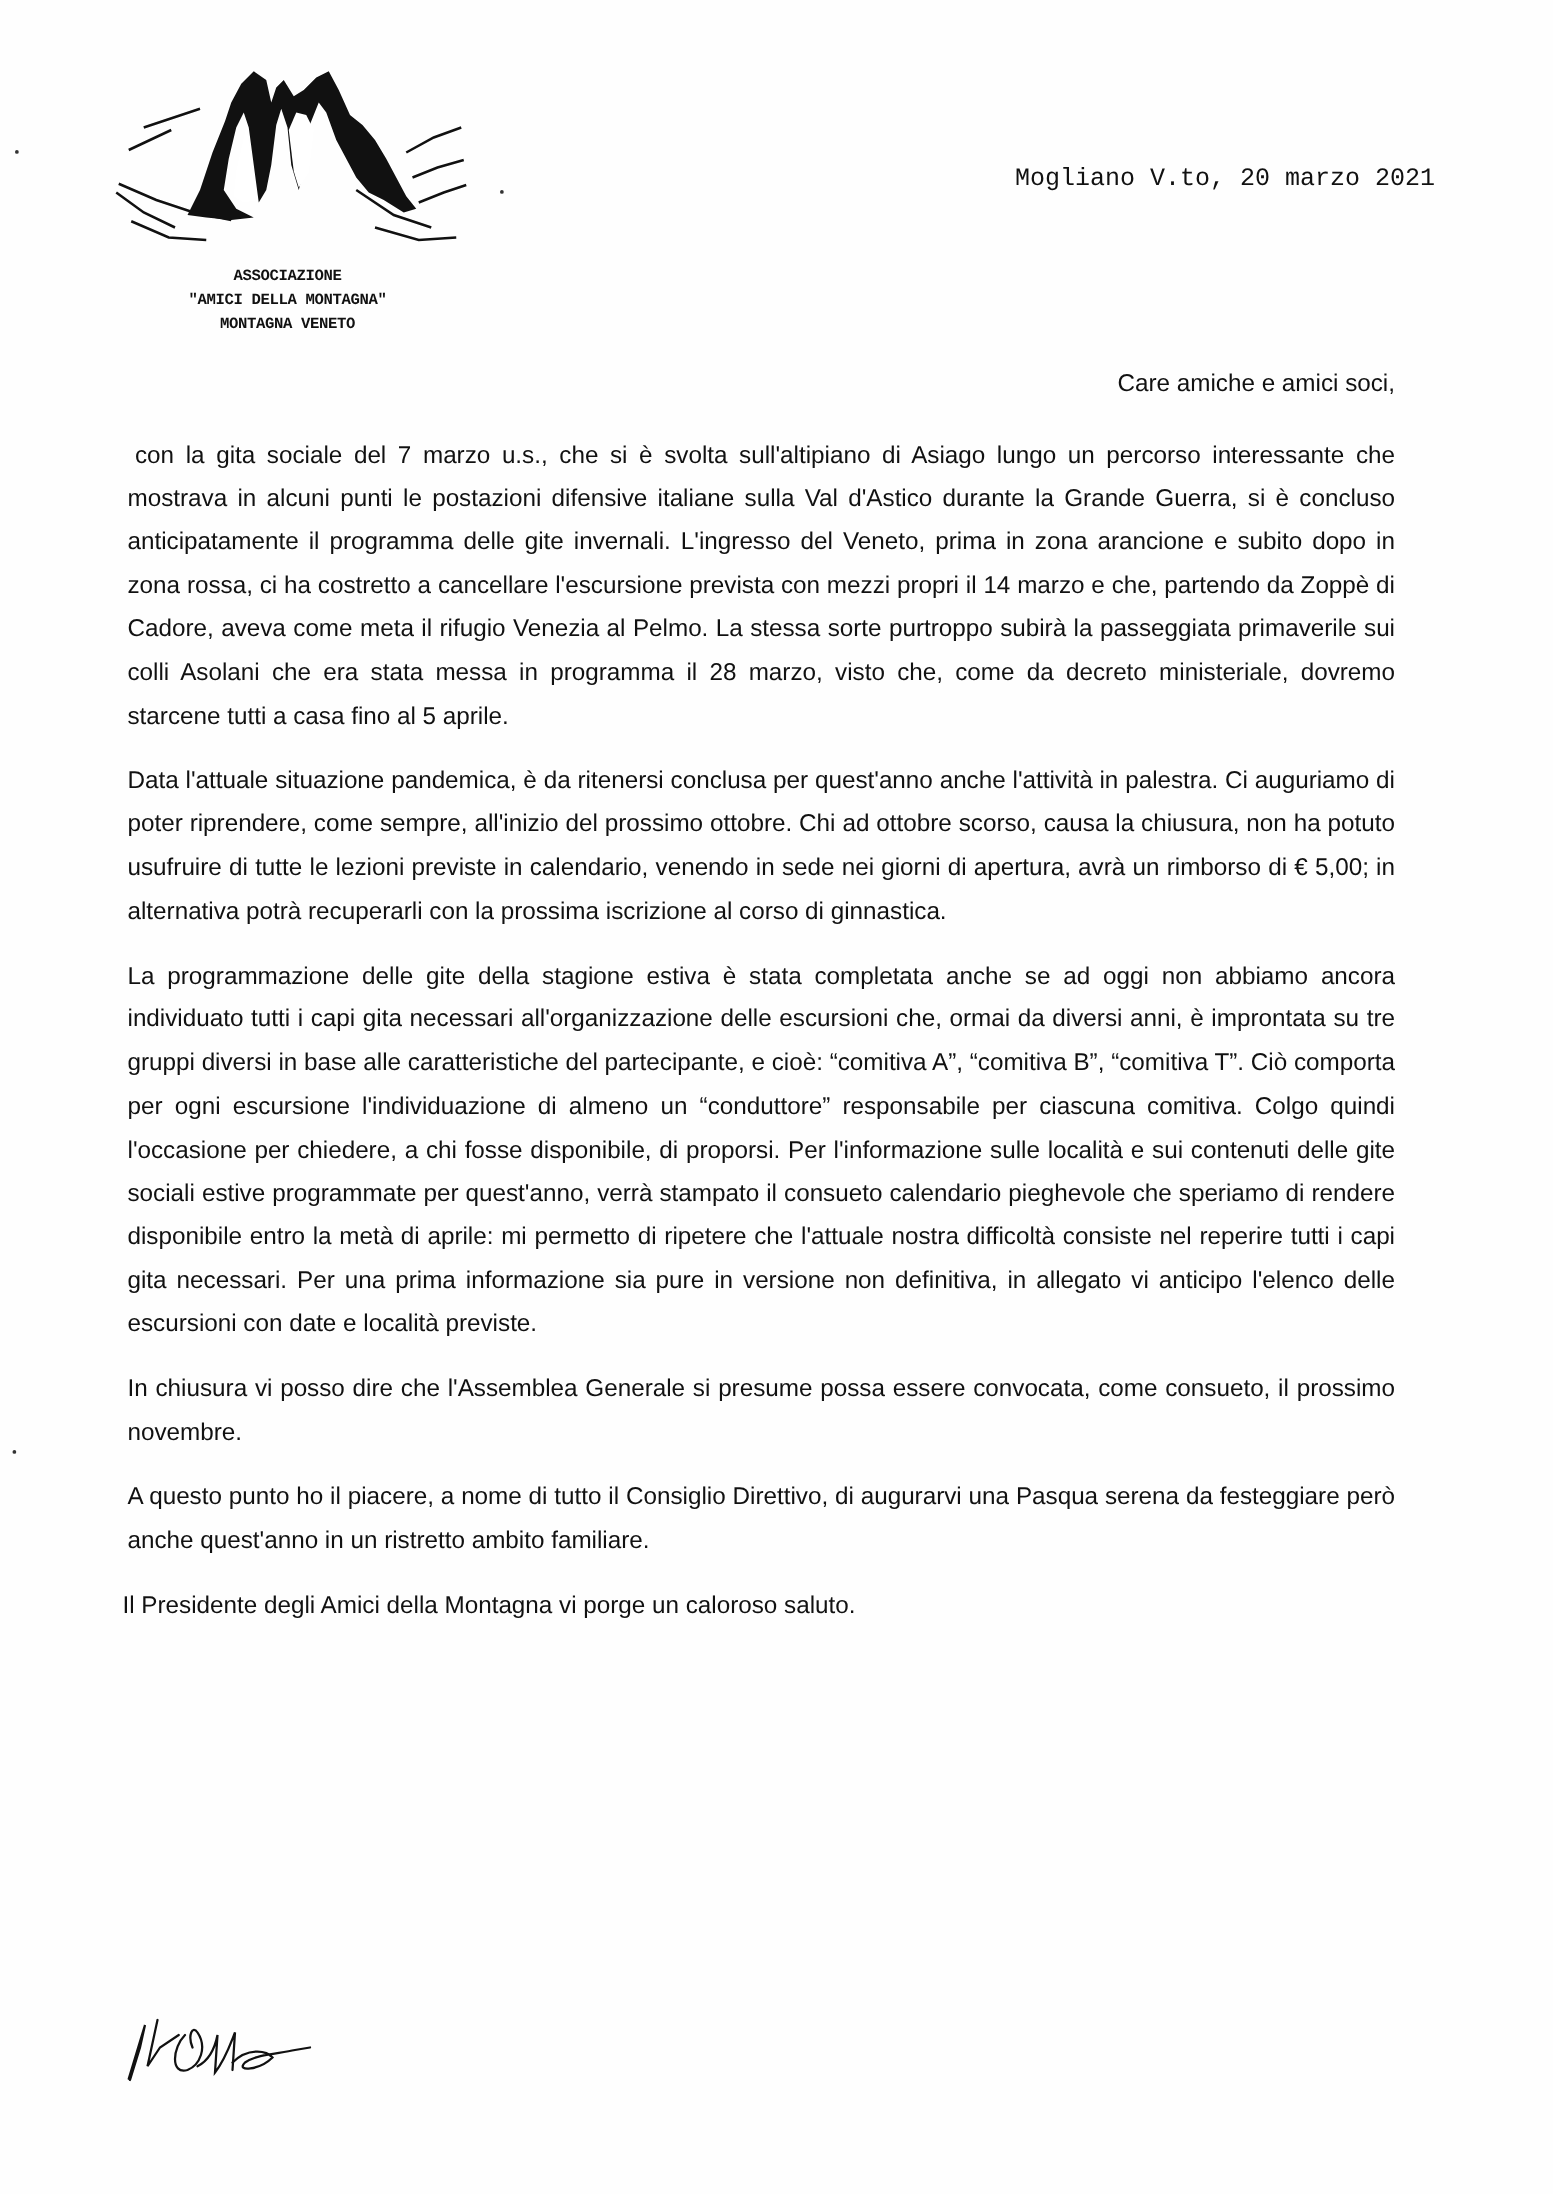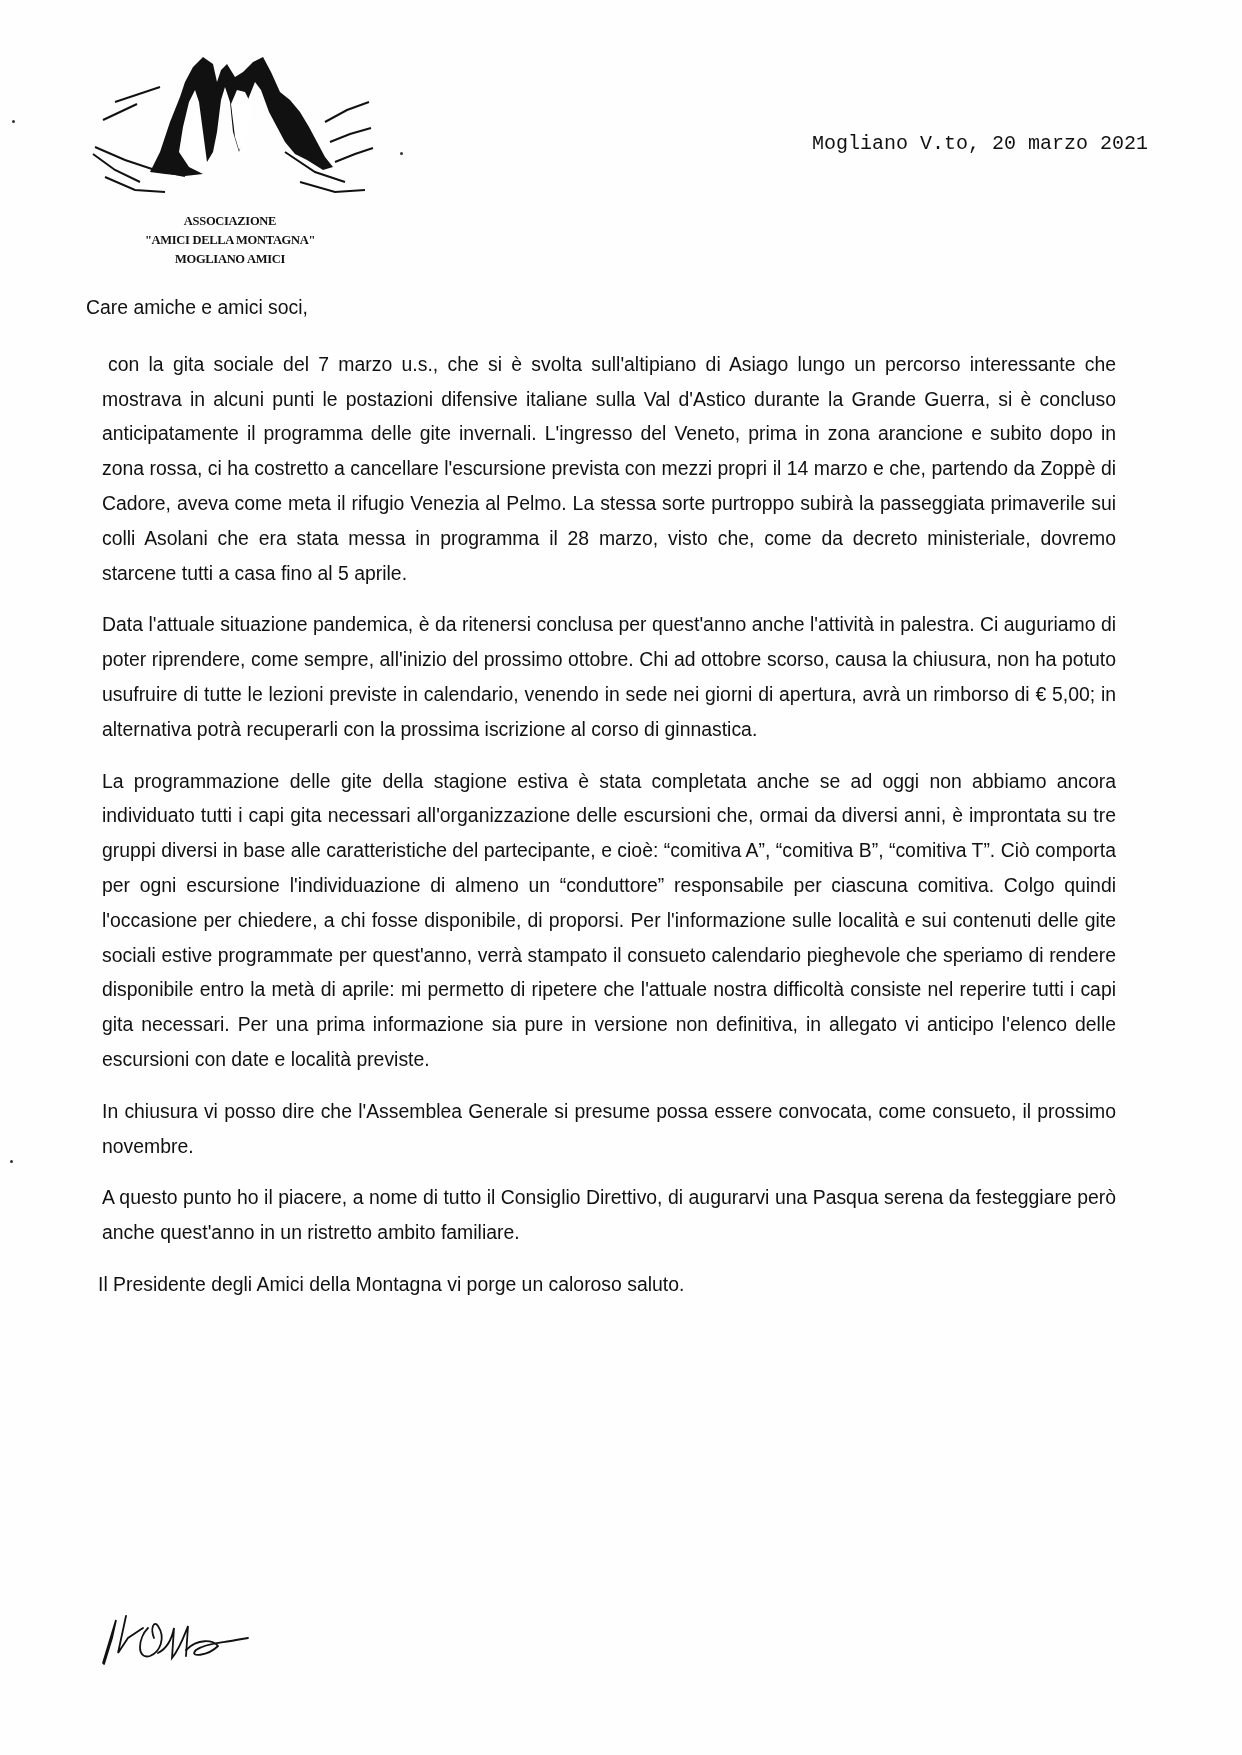--- a/index.html
+++ b/index.html
@@ -1,25 +1,25 @@
 <!DOCTYPE html>
 <html><head>
   <meta charset="utf-8">
   <style>
     html, body { margin: 0; padding: 0; background: #ffffff; }
     body { width: 1242px; height: 1755px; position: relative; overflow: hidden; color: #111; }
     .page { position: absolute; left: 0; top: 0; width: 1242px; height: 1755px; background: #fefefe; }
     .logo { position: absolute; left: 85px; top: 42px; width: 290px; height: 215px; }
     .logo svg { position: absolute; left: 0; top: 0; }
     .logo-text { position: absolute; left: 0; top: 170px; width: 290px; text-align: center;
-      font-family: Liberation Serif, serif; font-weight: bold; font-size: 12.5px; line-height: 19px; letter-spacing: -0.3px; }
+      font-family: Liberation Mono, monospace; font-weight: bold; font-size: 12.5px; line-height: 19px; letter-spacing: -0.3px; }
     .dateline { position: absolute; left: 812px; top: 132px; font-family: Liberation Mono, monospace; font-size: 20px; }
     .body-text { position: absolute; left: 86px; top: 290px; width: 1030px;
       font-family: "Liberation Sans", sans-serif; font-size: 19.4px; line-height: 34.8px; }
-    .greeting { margin: 0 0 22px 0; text-align: left; }
+    .greeting { margin: 0 0 22px 0; text-align: right; }
     .para { margin: 0 0 17px 16px; text-align: justify; text-align-last: left; }
     .para.indent { text-indent: 6px; }
     .closing-line { margin: 12px; }
     .signature { position: absolute; left: 88px; top: 1598px; width: 170px; height: 70px; }
     .speck { position: absolute; width: 3px; height: 3px; background: #333; border-radius: 50%; }
   </style>
 </head>
 <body>
 
 <div class="page">
@@ -40,21 +40,21 @@
         <path d="M250 120 L270 112 L288 106"></path>
       </g>
 
       <path fill="#111" d="M65 130 L75 110 L85 80 L95 55 L100 40 L108 25 L118 15 L128 22 L132 40 L136 28 L142 22 L150 35 L158 30 L168 20 L178 15 L186 30 L195 50 L205 58 L215 70 L224 85 L232 100 L240 115 L248 125 L238 128 L222 118 L210 112 L200 100 L192 85 L184 70 L176 48 L170 40 L162 60 L158 95 L154 110 L148 90 L145 60 L140 45 L136 58 L132 90 L128 110 L122 120 L118 90 L114 60 L110 48 L104 60 L98 85 L94 110 L104 125 L118 132 L100 134 L80 132 Z"></path>
       <path fill="#fff" d="M112 60 L118 95 L121 118 L110 120 L102 115 L104 95 Z"></path>
       <path fill="#fff" d="M146 62 L150 95 L154 108 L162 96 L166 62 L160 50 L152 48 Z"></path>
     </svg>
     <div class="logo-text">
       <div>ASSOCIAZIONE</div>
       <div>"AMICI DELLA MONTAGNA"</div>
-      <div>MOGLIANO AMICI</div>
+      <div>MONTAGNA VENETO</div>
     </div>
   </div>
 
   <div class="speck" style="left:12px; top:120px;"></div>
   <div class="speck" style="left:400px; top:152px;"></div>
   <div class="speck" style="left:10px; top:1160px;"></div>
 
   <div class="dateline">Mogliano V.to,  20 marzo 2021</div>
 
   <div class="body-text">

